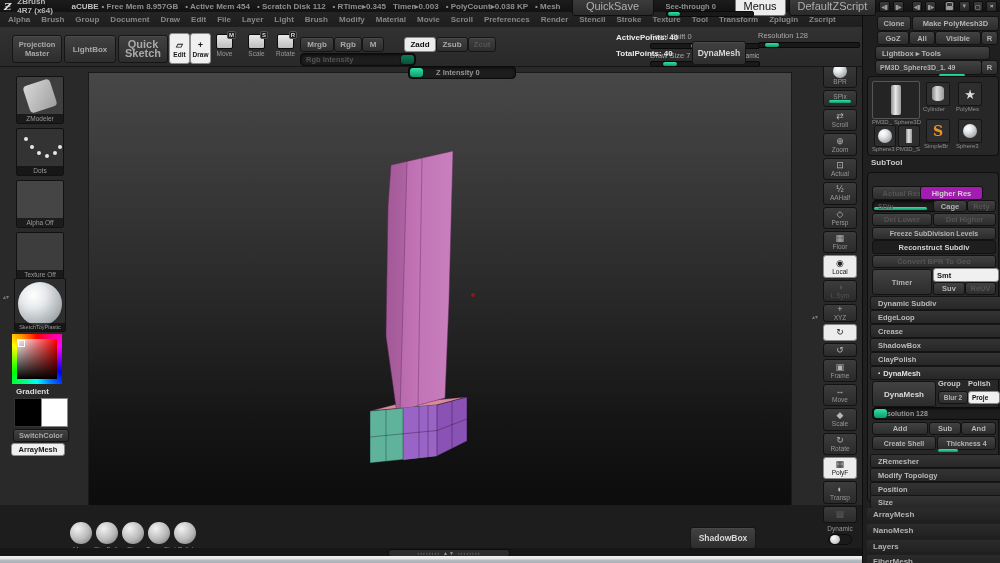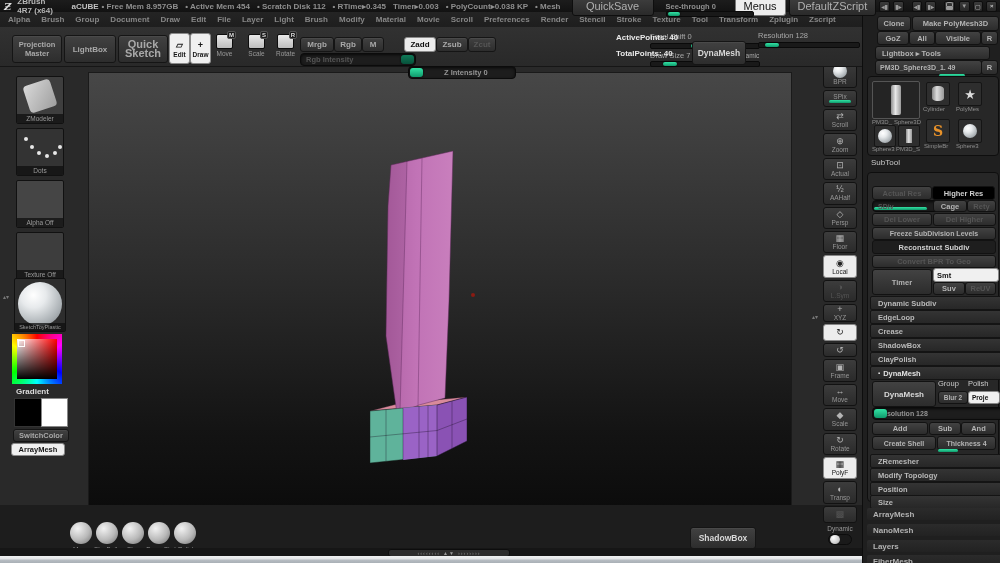--- a/index.html
+++ b/index.html
@@ -71,21 +71,21 @@
   .pill{width:22px;height:10px;border-radius:6px;background:#1a1a1a;border:1px solid #0c0c0c;position:relative}
   .pill .knob{position:absolute;left:1px;top:0;width:10px;height:9px;border-radius:50%;
               background:radial-gradient(circle at 35% 30%,#fff,#cfcfcf 60%,#9a9a9a)}
   
   .rpanel{position:absolute;left:862px;top:12px;width:138px;height:551px;background:#1f1f1f;border-left:1px solid #0d0d0d;z-index:35}
   .rp-btn{position:absolute;background:linear-gradient(#424242,#2c2c2c);border:1px solid #121212;border-radius:3px;
           color:#b4b4b4;font-size:7.5px;font-weight:bold;display:flex;align-items:center;justify-content:center}
   .rp-btn.dis{color:#555}
   .rp-btn.white{background:#f0f0f0;color:#111;border-color:#888;justify-content:flex-start;padding-left:3px}
   .inset{position:absolute;background:#272727;border:1px solid #0e0e0e;border-radius:4px}
-  .hdr{position:absolute;font-size:8px;font-weight:normal;color:#c9c9c9}
+  .hdr{position:absolute;font-size:8px;font-weight:bold;color:#c9c9c9}
   .pal{position:absolute;left:2px;width:126px;height:12px;background:linear-gradient(#343434,#272727);
        border:1px solid #141414;border-radius:2px;color:#b9b9b9;font-size:7.5px;font-weight:bold;
        display:flex;align-items:center;padding-left:7px}
   .secrow{position:absolute;left:4px;width:130px;height:12px;color:#b2b2b2;font-size:8px;font-weight:bold;
           display:flex;align-items:center;padding-left:6px;background:linear-gradient(#2b2b2b,#222);border-radius:2px}
   .minithumb{position:absolute;background:#2e2e2e;border:1px solid #151515;border-radius:2px}
   .tinycap{position:absolute;font-size:6px;color:#8f8f8f;white-space:nowrap}
   .greenbar{position:absolute;height:3px;border-radius:2px;background:linear-gradient(#33e2a4,#0f9a6c)}
   
   .bot-dark{position:absolute;left:0;top:548px;width:862px;height:8px;background:#161616;z-index:25}
@@ -197,21 +197,21 @@
   <div class="btn on abs" style="left:404px;top:10px;width:30px;height:13px">Zadd</div>
   <div class="btn abs" style="left:436px;top:10px;width:30px;height:13px">Zsub</div>
   <div class="btn dis abs" style="left:468px;top:10px;width:26px;height:13px">Zcut</div>
 
   <div class="slider dis abs" style="left:300px;top:26px;width:104px;height:11px">
     <span>Rgb Intensity</span>
     <span class="nub dk" style="right:1px"></span>
   </div>
   <div class="slider abs" style="left:408px;top:26px;width:96px;height:11px">
     <span class="nub" style="left:1px"></span>
-    <span style="margin-left:30px">Z Intensity 0</span>
+    <span style="margin-left:22px">Z Intensity 0</span>
   </div>
 
   <span class="shelf-lab" style="left:650px;top:5px">Focal Shift 0</span>
   <div class="mintrack" style="left:650px;top:16px;width:108px">
     <span class="nub" style="left:40px"></span>
   </div>
   <span class="shelf-lab" style="left:650px;top:24px">Draw Size 7</span>
   <span class="shelf-lab" style="left:734px;top:25px;font-size:6.5px">Dynamic</span>
   <div class="mintrack" style="left:650px;top:34px;width:108px">
     <span class="nub" style="left:12px"></span>
@@ -442,21 +442,21 @@
     </div>
     <span class="tinycap" style="left:56px;top:66px">SimpleBr</span>
     <span class="tinycap" style="left:88px;top:66px">Sphere3</span>
   </div>
 
   <span class="hdr" style="left:8px;top:146px">SubTool</span>
 
   <div class="inset" style="left:4px;top:160px;width:130px;height:328px">
     <span class="hdr" style="left:8px;top:14px">Geometry</span>
     <div class="rp-btn dis" style="left:4px;top:13px;width:58px;height:12px">Actual Res</div>
-    <div class="rp-btn" style="left:64px;top:13px;width:61px;height:12px;background:#000000;color:#cfcfcf">Higher Res</div>
+    <div class="rp-btn" style="left:52px;top:13px;width:61px;height:12px;background:#a21caf;color:#cfcfcf">Higher Res</div>
     <div class="slider dis" style="position:absolute;left:4px;top:27px;width:58px;height:10px;font-size:7px">
       <span style="position:relative;z-index:2">SDiv</span>
       <span class="greenbar" style="left:1px;right:14px;top:6px"></span>
     </div>
     <div class="rp-btn" style="left:65px;top:27px;width:32px;height:10px">Cage</div>
     <div class="rp-btn dis" style="left:99px;top:27px;width:27px;height:10px">Rety</div>
     <div class="rp-btn dis" style="left:4px;top:40px;width:58px;height:11px">Del Lower</div>
     <div class="rp-btn dis" style="left:65px;top:40px;width:61px;height:11px">Del Higher</div>
     <div class="rp-btn" style="left:4px;top:54px;width:122px;height:11px;font-size:7px">Freeze SubDivision Levels</div>
     <div class="rp-btn" style="left:4px;top:67px;width:122px;height:12px;background:#1e1e1e;color:#d2d2d2">Reconstruct Subdiv</div>

